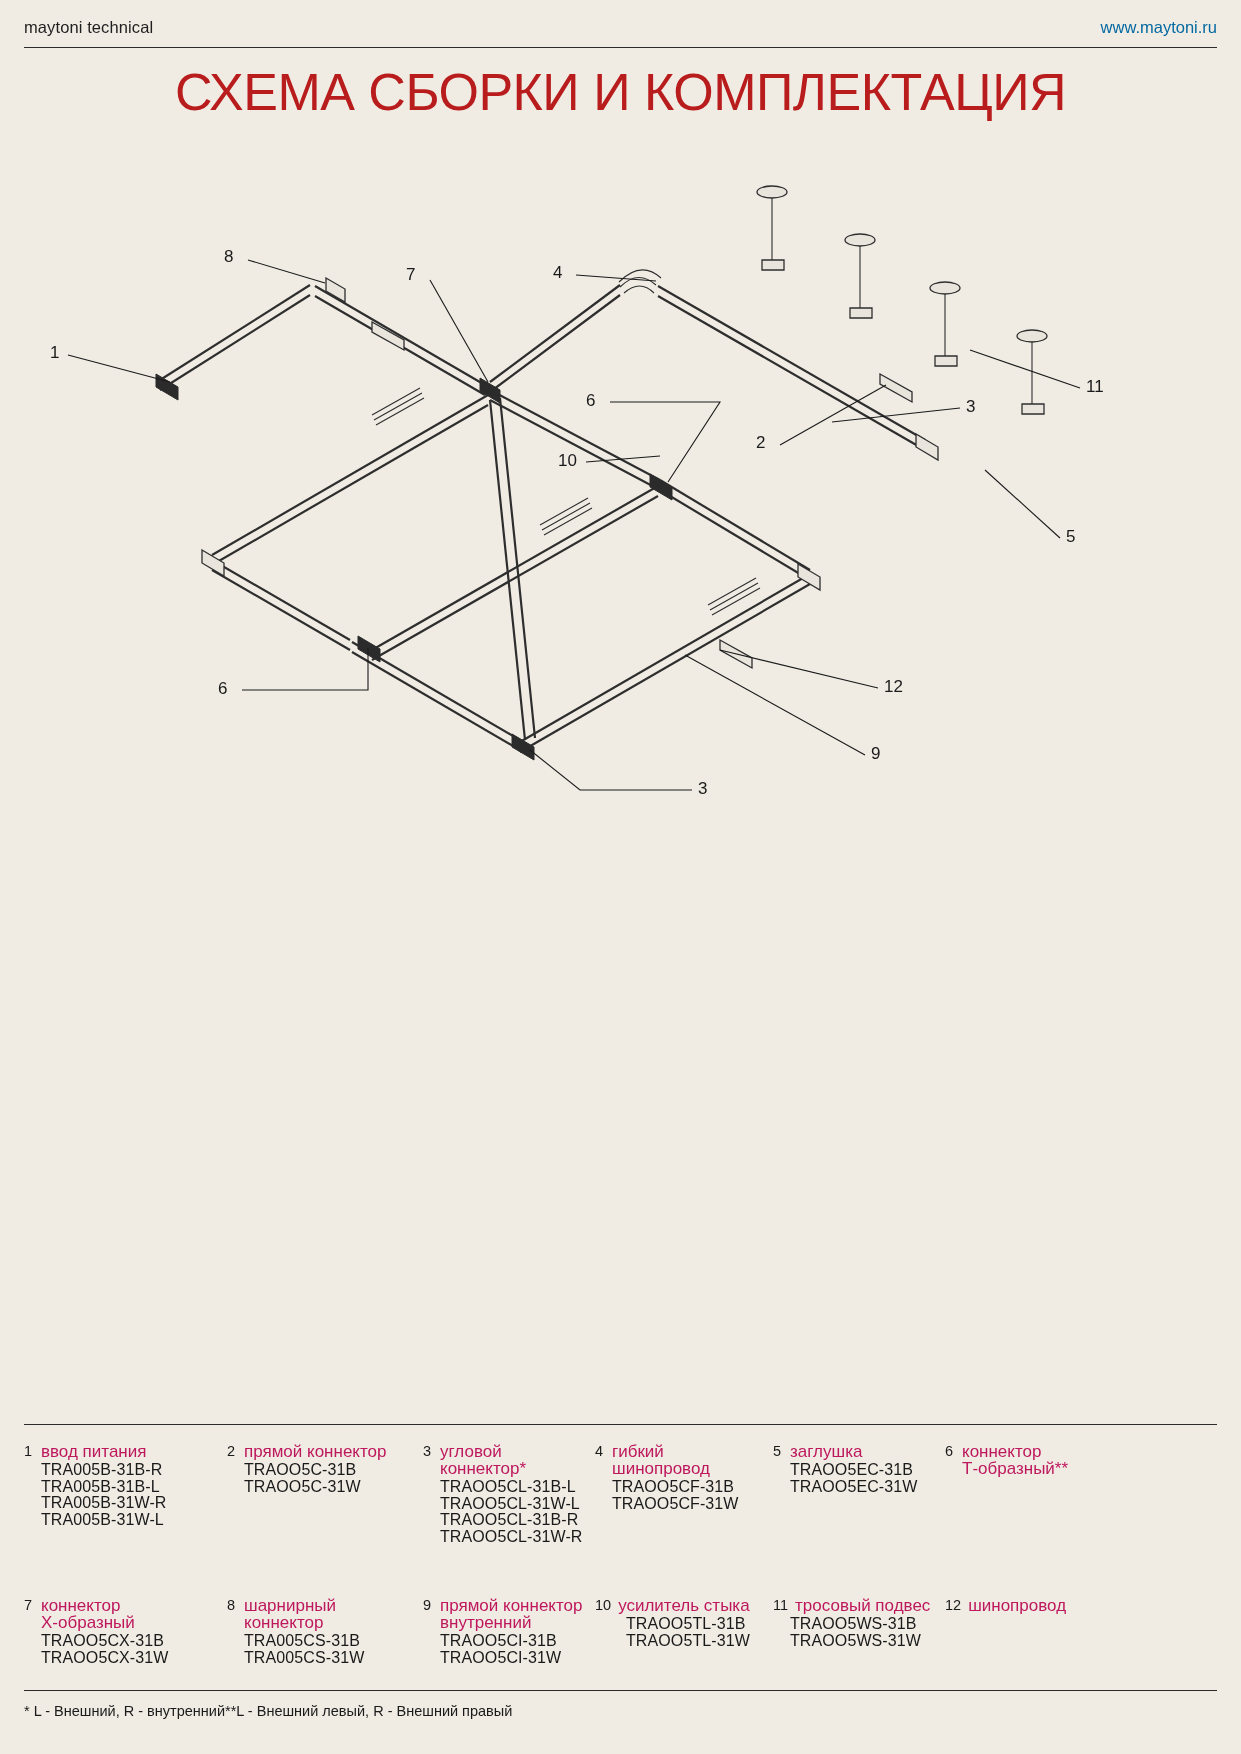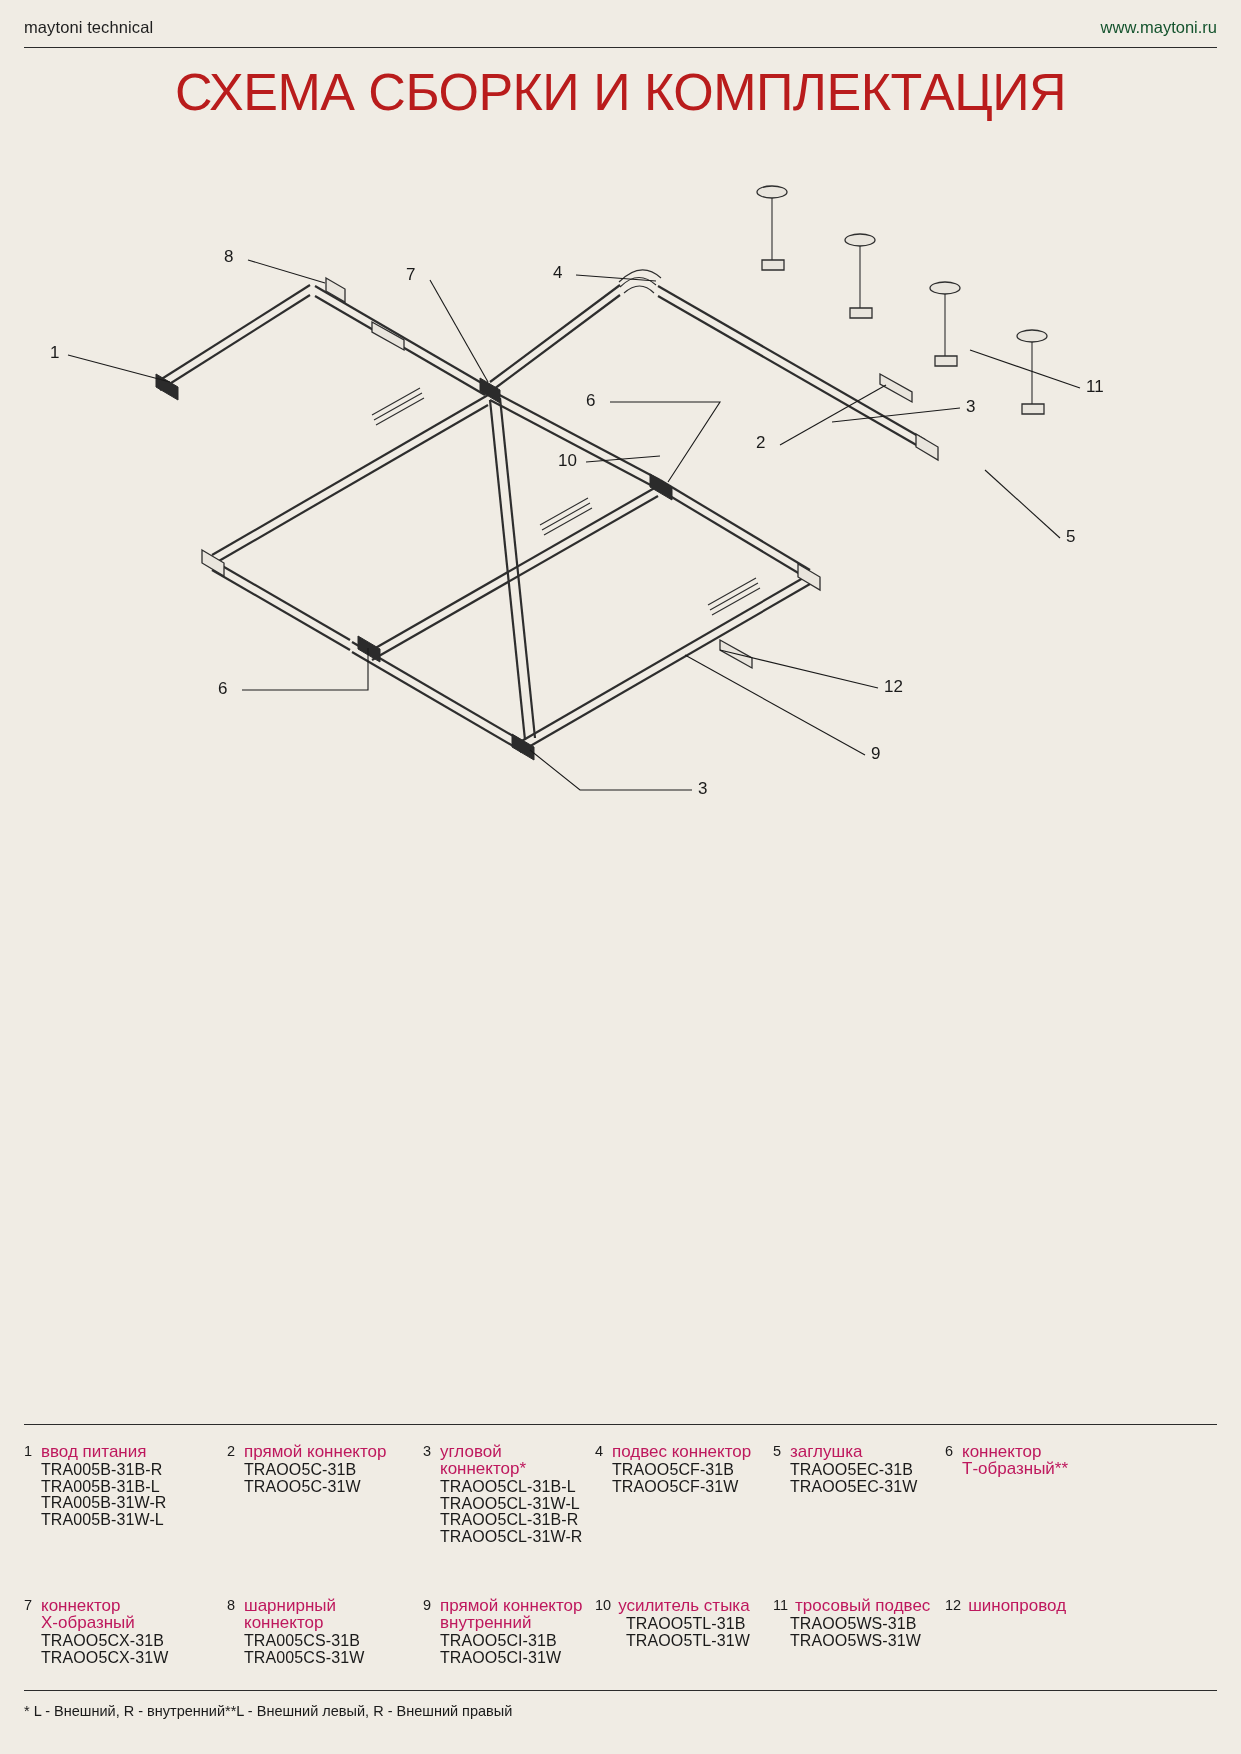--- a/index.html
+++ b/index.html
@@ -37,21 +37,21 @@
     padding-bottom: 6px;
     box-sizing: border-box;
   }
   .brand {
     font-size: 16.5px;
     letter-spacing: .1px;
     color: #1f1f1f;
   }
   .site {
     font-size: 16.5px;
-    color: #14532d;
+    color: #0369a1;
   }
 
   
   .title {
     position: absolute;
     left: 0;
     top: 62px;
     width: 1241px;
     text-align: center;
     font-size: 52px;
@@ -338,21 +338,21 @@
           <div>TRAOO5CL-31B-L</div>
           <div>TRAOO5CL-31W-L</div>
           <div>TRAOO5CL-31B-R</div>
           <div>TRAOO5CL-31W-R</div>
         </div>
       </div>
 
       <div class="cell c4">
         <div class="cell-head">
           <span class="num">4</span>
-          <span class="name">подвес коннектор</span>
+          <span class="name">гибкий шинопровод</span>
         </div>
         <div class="codes">
           <div>TRAOO5CF-31B</div>
           <div>TRAOO5CF-31W</div>
         </div>
       </div>
 
       <div class="cell c5">
         <div class="cell-head">
           <span class="num">5</span>

